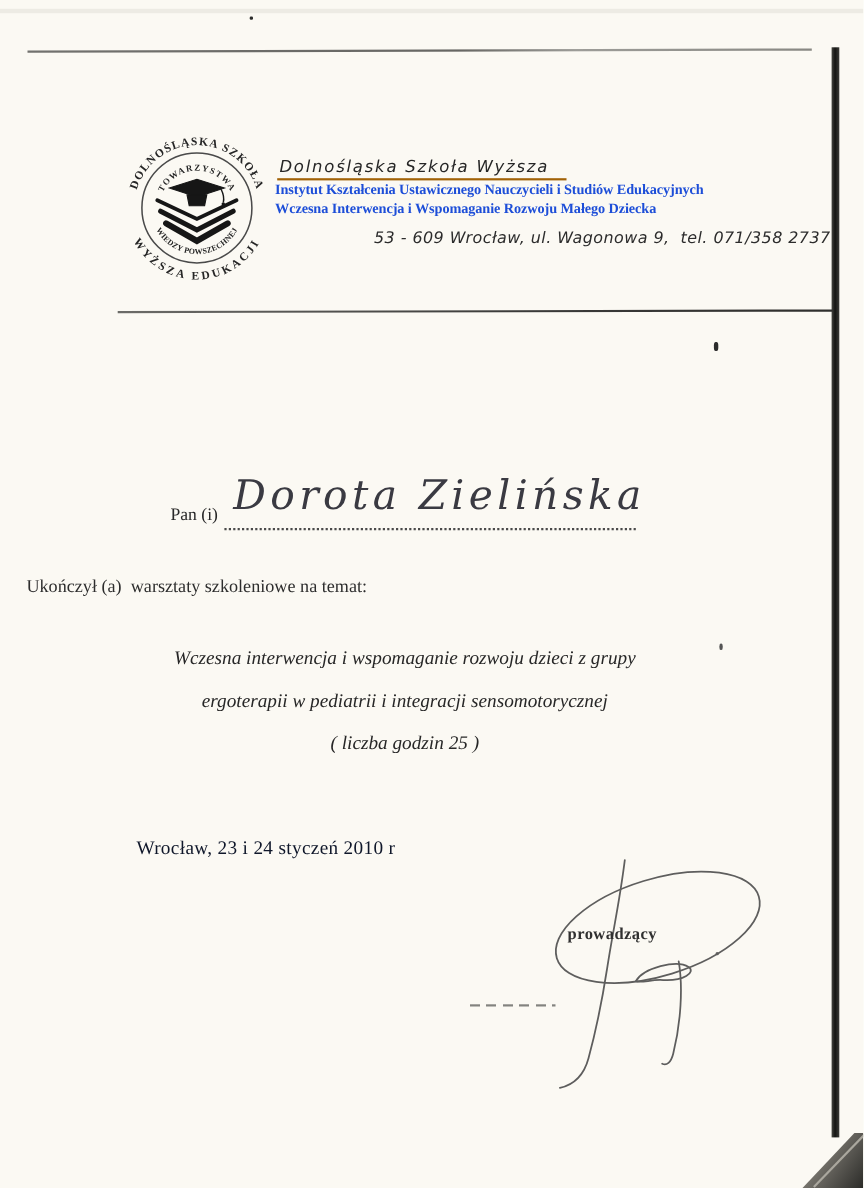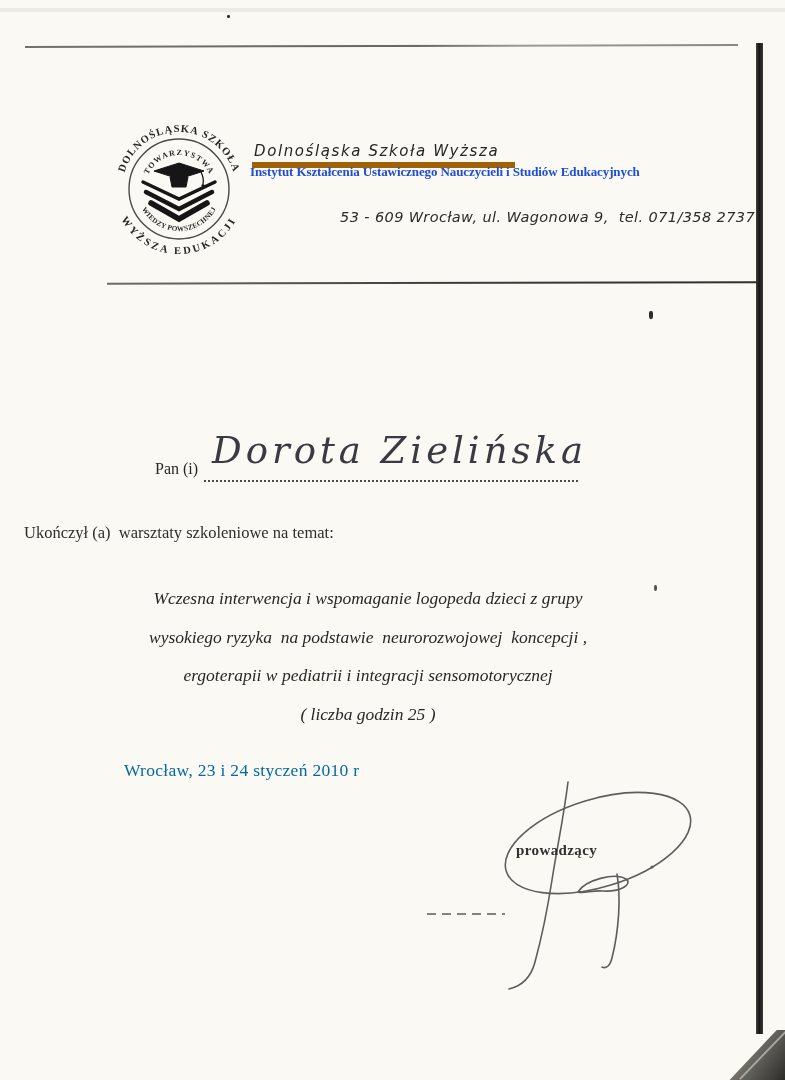--- a/index.html
+++ b/index.html
@@ -30,21 +30,21 @@
   .corner-hairline{
     left:729px; top:1053px; width:70px; height:1.5px; background:#aaa79e;
     transform:rotate(-46deg);
   }
   .speck{background:#2c2c2c; border-radius:40%;}
 
   
   .script{font-family:"DejaVu Sans", sans-serif; font-style:italic;}
   .school-name{
     left:252px; top:142px; font-size:15px; letter-spacing:1.6px;
-    color:#262626; border-bottom:6px solid #a16207; padding:0 16px 2px 2px;
+    color:#262626; border-bottom:2px solid #a16207; padding:0 16px 2px 2px;
     font-weight:500;
   }
   .inst-line{left:250px; font-size:13px; font-weight:bold; color:#1d4ed8; letter-spacing:-0.1px;}
   .inst1{top:164px;} .inst2{top:182px;}
   .address{left:340px; top:209px; font-size:14.5px; letter-spacing:.4px; color:#2c2c2c;font-style:italic;}
   .separator{
     left:107px; top:282px; width:650px; height:2px;
     background:linear-gradient(90deg,#6c6c68,#3c3c3a 55%,#2f2f2d);
     transform:rotate(-0.12deg);
   }
@@ -66,21 +66,21 @@
   .pan-label{left:155px; top:460px; font-size:16px; color:#272727;}
   .dotted-line{left:204px; top:452px; width:374px; height:28px; border-bottom:2px dotted #4a4a4a;}
   .hand-name{
     left:212px; top:429px; font-family:"DejaVu Serif", serif; font-style:italic;
     font-size:37px; letter-spacing:4px; color:#3a3a42; font-weight:normal;
   }
   .completion{left:24px; top:523px; width:700px; font-size:16.5px; color:#2d2d2d;}
   .topic{left:18px; top:579px; width:700px; text-align:center;
     font-style:italic; font-size:17.5px; color:#272727;}
   .topic .tline{line-height:38.5px;}
-  .place-date{left:124px; top:760px; font-size:17.5px; color:#0369a1; letter-spacing:.3px;}
+  .place-date{left:124px; top:760px; font-size:17.5px; color:#0f172a; letter-spacing:.3px;}
 
   
   .sig-svg{left:425px; top:772px;}
   .role-label{left:516px; top:842px; font-size:15px; font-weight:bold; color:#303030; letter-spacing:.4px;}
   .stamp{left:445px; top:874px; width:240px; text-align:center; line-height:15px;}
   .stamp .s-name{font-style:italic; font-size:13.5px; color:#7e7e7e; margin-bottom:1px;}
   .stamp .s-line{font-family:"Liberation Sans", sans-serif; font-size:11px; color:#929292;}
   .stamp-dashes{
     left:427px; top:913px; width:78px; height:2px;
     background:repeating-linear-gradient(90deg,#83837f 0 9px,transparent 9px 15px);
@@ -128,33 +128,33 @@
     </g>
     <g fill="none" stroke="#161616" stroke-linecap="round">
       <path d="M33,62 L69,79 L105,62" stroke-width="3.5"></path>
       <path d="M36,72 L69,89 L102,72" stroke-width="4.5"></path>
       <path d="M41,83 L69,99 L97,83" stroke-width="5.5"></path>
     </g>
   </svg>
 
   <div class="abs script school-name">Dolnośląska Szkoła Wyższa</div>
   <div class="abs inst-line inst1">Instytut Kształcenia Ustawicznego Nauczycieli i Studiów Edukacyjnych</div>
+  <div class="abs inst-line inst2">Wczesna Interwencja i Wspomaganie Rozwoju Małego Dziecka</div>
   <div class="abs script address pre">53 - 609 Wrocław, ul. Wagonowa 9,  tel. 071/358 2737</div>
   <div class="abs separator"></div>
 
 
   <div class="abs dotted-line"></div>
   <div class="abs pan-label">Pan (i)</div>
   <div class="abs hand-name">Dorota Zielińska</div>
 
   <div class="abs completion pre">Ukończył (a)  warsztaty szkoleniowe na temat:</div>
 
   <div class="abs topic">
-    <div class="tline pre">Wczesna interwencja i wspomaganie logopeda dzieci z grupy</div>
-    <div class="tline pre">wysokiego ryzyka  na podstawie  neurorozwojowej  koncepcji ,</div>
+    <div class="tline pre">Wczesna interwencja i wspomaganie rozwoju dzieci z grupy</div>
     <div class="tline pre">ergoterapii w pediatrii i integracji sensomotorycznej</div>
     <div class="tline pre">( liczba godzin 25 )</div>
   </div>
 
   <div class="abs place-date">Wrocław, 23 i 24 styczeń 2010 r</div>
 
   <svg class="abs sig-svg" width="290" height="225" viewBox="0 0 290 225">
     <g fill="none" stroke="#4d4d4d" stroke-width="1.6" stroke-linecap="round" opacity="0.9">
       <ellipse cx="173" cy="71" rx="96" ry="44" transform="rotate(-17 173 71)"></ellipse>
       <path d="M143,10 C138,50 132,75 127,108 C122,140 116,168 110,190 C106,205 97,214 84,217"></path>

